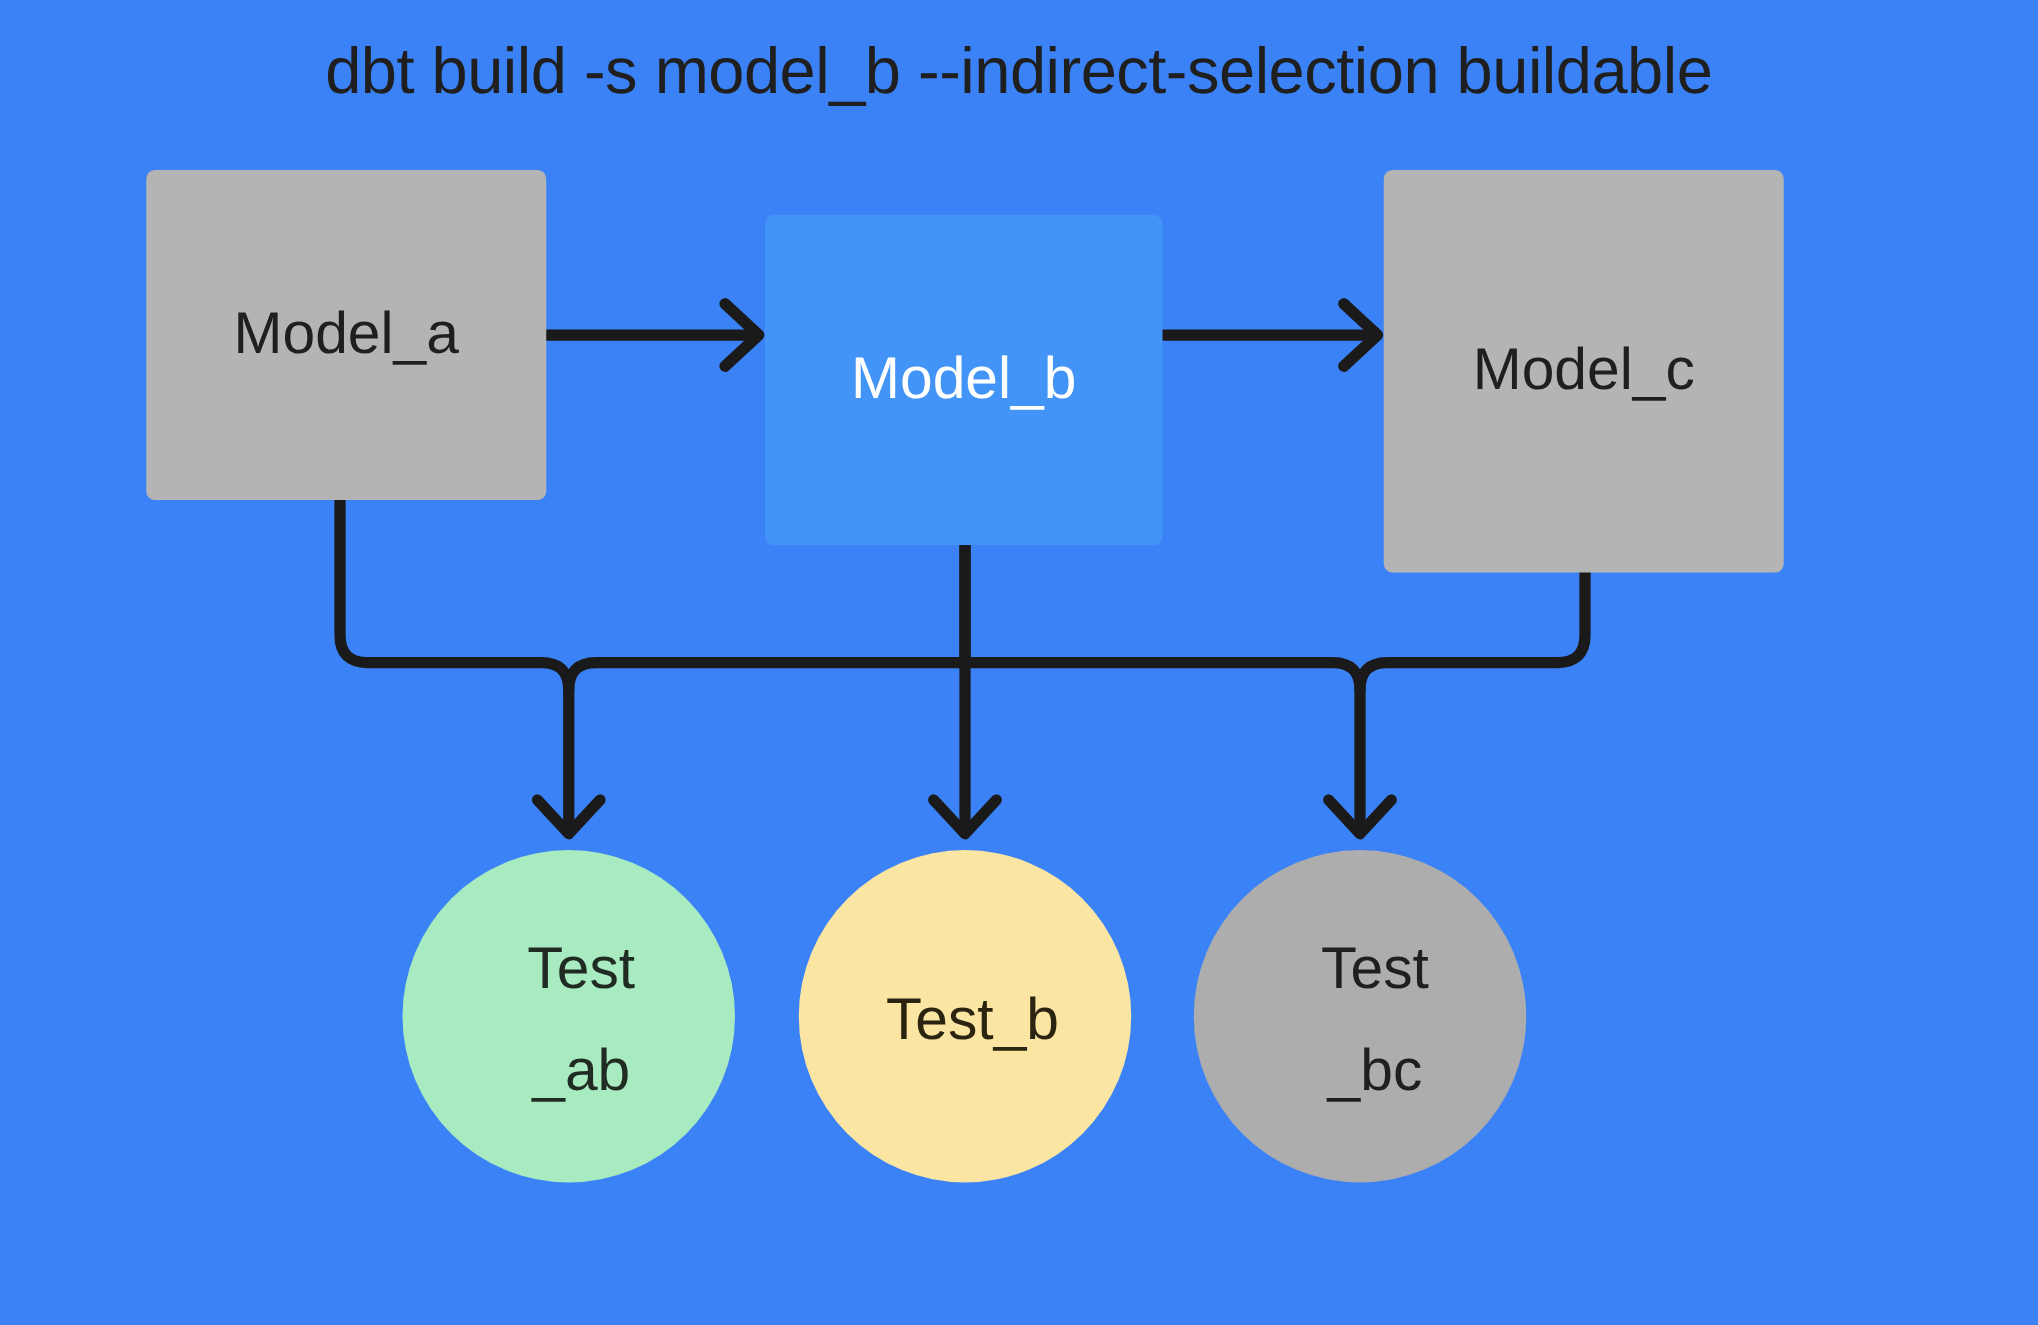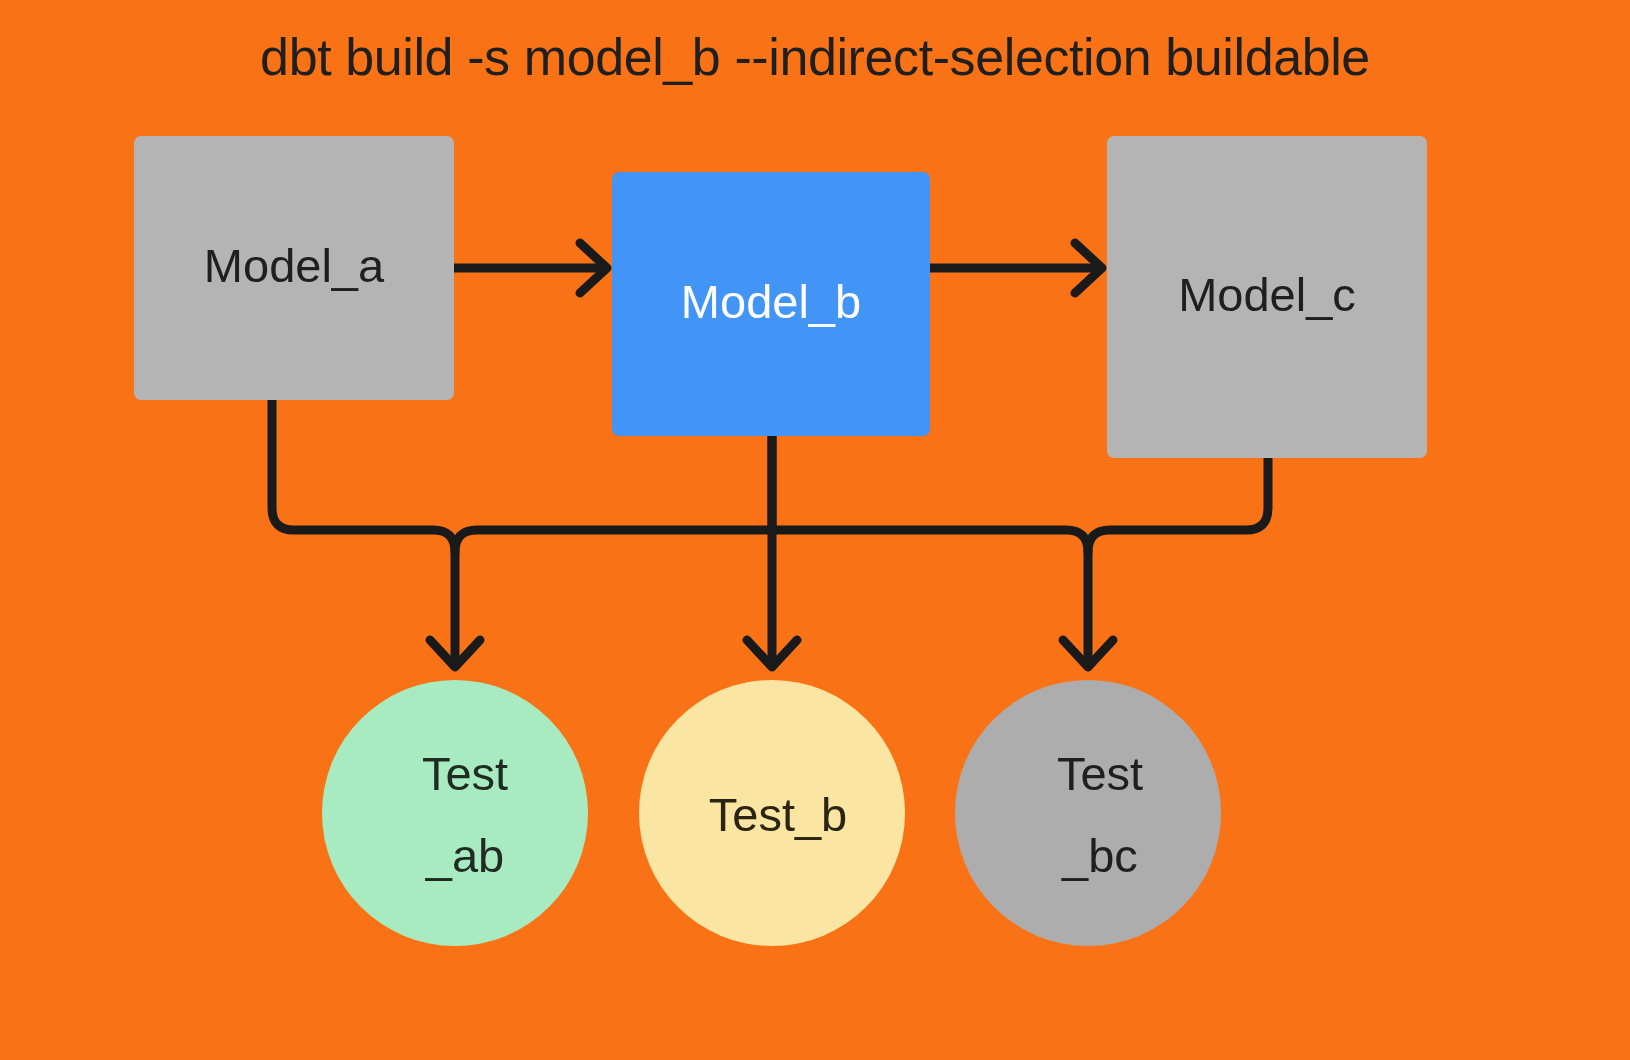--- a/index.html
+++ b/index.html
@@ -8,21 +8,21 @@
     padding: 0;
     background: #ffffff;
   }
   body {
     font-family: "Liberation Sans", sans-serif;
   }
   #canvas {
     position: relative;
     width: 1630px;
     height: 1060px;
-    background: #f97316;
+    background: #3b82f6;
     overflow: hidden;
   }
   #diagram-svg {
     position: absolute;
     left: 0;
     top: 0;
     width: 1630px;
     height: 1060px;
   }
   .title {
@@ -62,21 +62,21 @@
   }
   .node-circle .node-label {
     font-size: 47px;
     line-height: 82px;
     font-family: "Liberation Sans", sans-serif;
     text-align: center;
     white-space: pre;
     color: #1f2b23;
   }
   
-  #box-model-a { left: 134px;  top: 136px; width: 320px; height: 264px; }
+  #box-model-a { left: 117px;  top: 136px; width: 320px; height: 264px; }
   #box-model-b { left: 612px;  top: 136px; width: 318px; height: 264px; }
   #box-model-c { left: 1107px; top: 136px; width: 320px; height: 322px; }
   
   #box-model-a .node-label,
   #box-model-b .node-label,
   #box-model-c .node-label { transform: translateY(-2px); }
   
   #circle-test-ab { left: 322px;  top: 680px; width: 266px; height: 266px; }
   #circle-test-b  { left: 639px;  top: 680px; width: 266px; height: 266px; }
   #circle-test-bc { left: 955px;  top: 680px; width: 266px; height: 266px; }

